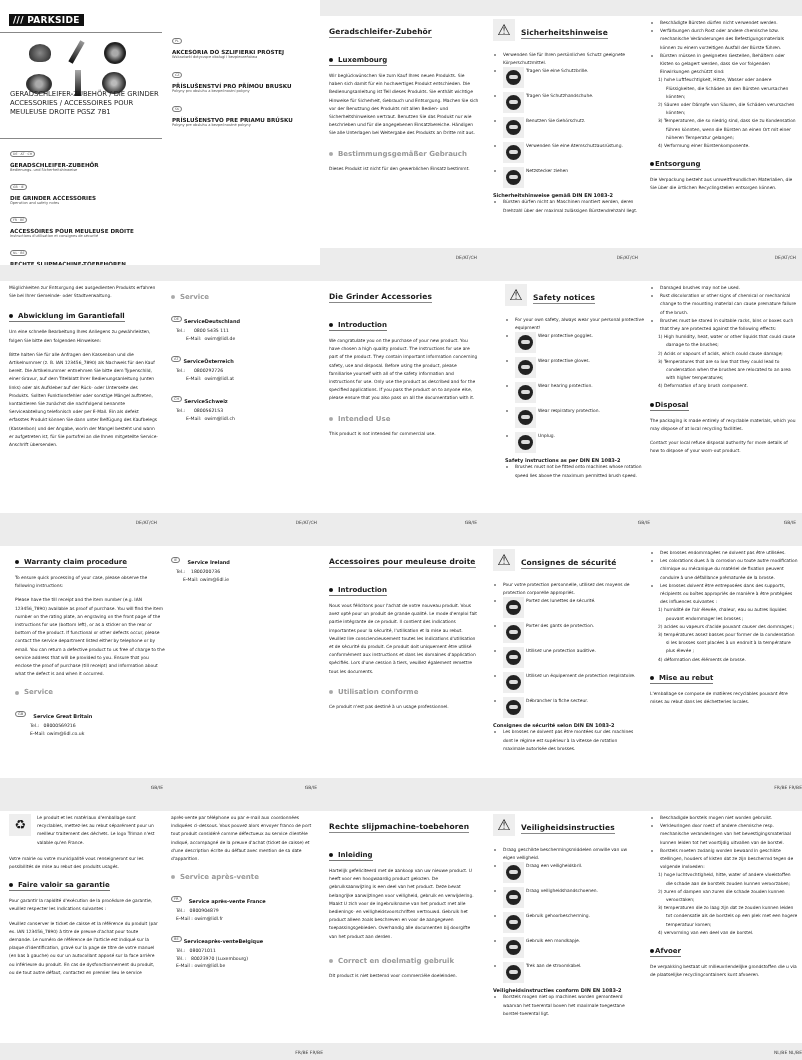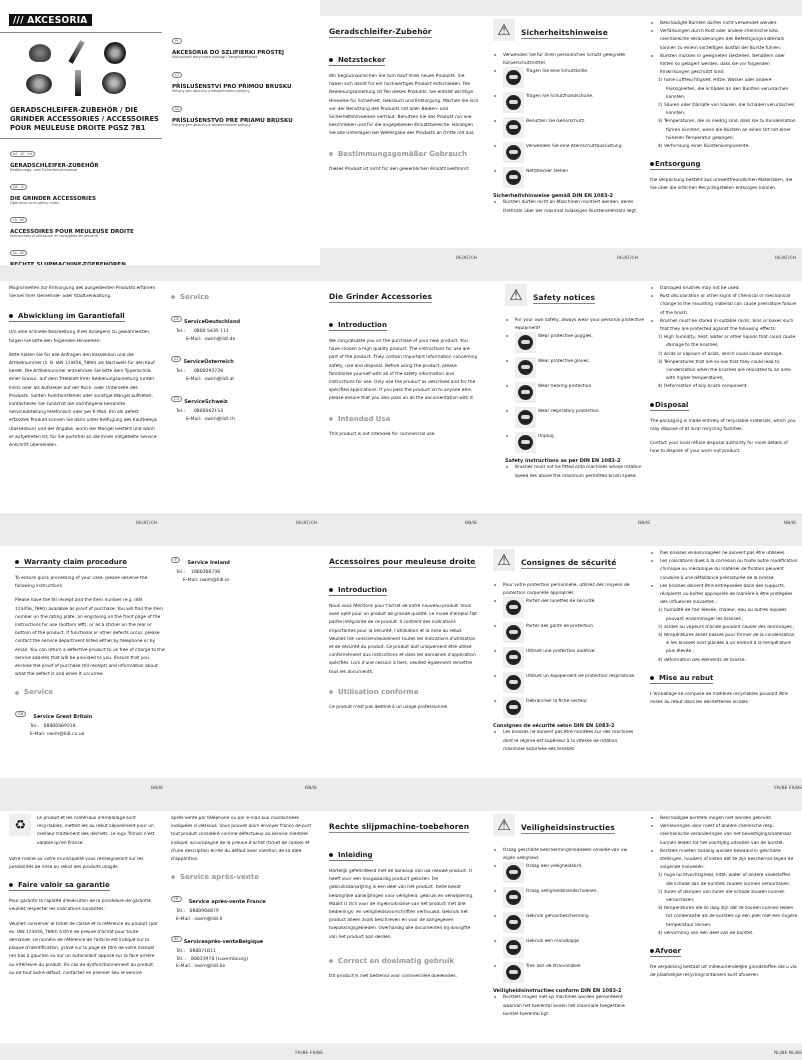--- a/index.html
+++ b/index.html
@@ -32,31 +32,31 @@
 .bold{font-weight:bold}
 </style>
 </head>
 <body>
 
 <div class="row" style="top:0">
   <div class="band-top" style="left:320px"></div>
   <div class="band-bot" style="left:320px"></div>
 
   <div class="page" style="left:0;width:162px">
-    <div style="position:absolute;left:9px;top:14px;background:#111;color:#fff;font-weight:bold;font-size:9px;padding:1px 4px;letter-spacing:.3px">/// AKCESORIA</div>
+    <div style="position:absolute;left:9px;top:14px;background:#111;color:#fff;font-weight:bold;font-size:9px;padding:1px 4px;letter-spacing:.3px">/// PARKSIDE</div>
     <div style="position:absolute;left:0;right:0;top:32px;border-top:1.5px solid #888"></div>
     <div style="position:absolute;left:24px;top:38px;width:110px;height:60px">
       <div style="position:absolute;left:5px;top:6px;width:22px;height:18px;border-radius:50% 50% 40% 40%;background:radial-gradient(circle,#888,#222)"></div>
       <div style="position:absolute;left:50px;top:2px;width:5px;height:24px;background:linear-gradient(#999,#111);transform:rotate(30deg)"></div>
       <div style="position:absolute;left:80px;top:4px;width:22px;height:22px;border-radius:50%;background:radial-gradient(circle,#aaa 20%,#222 60%)"></div>
       <div style="position:absolute;left:2px;top:36px;width:26px;height:20px;border-radius:50%;background:radial-gradient(circle,#aaa 20%,#333 65%)"></div>
       <div style="position:absolute;left:51px;top:32px;width:6px;height:26px;background:linear-gradient(#aaa,#111)"></div>
       <div style="position:absolute;left:78px;top:34px;width:24px;height:22px;border-radius:50%;background:radial-gradient(circle,#bbb 15%,#333 65%)"></div>
     </div>
-    <div style="position:absolute;left:10px;top:106px;width:150px;font-size:6.8px;font-weight:bold;line-height:9px">GERADSCHLEIFER-ZUBEHÖR / DIE GRINDER ACCESSORIES / ACCESSOIRES POUR MEULEUSE DROITE   PGSZ 7B1</div>
+    <div style="position:absolute;left:10px;top:90px;width:150px;font-size:6.8px;font-weight:normal;line-height:9px">GERADSCHLEIFER-ZUBEHÖR / DIE GRINDER ACCESSORIES / ACCESSOIRES POUR MEULEUSE DROITE   PGSZ 7B1</div>
     <div style="position:absolute;left:0;right:0;top:138px;border-top:1.5px solid #888"></div>
     <div style="position:absolute;left:10px;top:143px;width:150px">
       <div style="margin-bottom:4px">
         <div class="svcflag" style="font-size:3.2px">DE · AT · CH</div>
         <div style="font-size:5.6px;font-weight:bold">GERADSCHLEIFER-ZUBEHÖR</div>
         <div style="font-size:3.6px;color:#555">Bedienungs- und Sicherheitshinweise</div>
       </div>
       <div style="margin-bottom:4px">
         <div class="svcflag" style="font-size:3.2px">GB · IE</div>
         <div style="font-size:5.6px;font-weight:bold">DIE GRINDER ACCESSORIES</div>
@@ -92,21 +92,21 @@
         <div style="font-size:5.6px;font-weight:bold">PRÍSLUŠENSTVO PRE PRIAMU BRÚSKU</div>
         <div style="font-size:3.6px;color:#555">Pokyny pre obsluhu a bezpečnostné pokyny</div>
       </div>
     </div>
   </div>
 
 
   <div class="page" style="left:323px;width:160px">
     <div class="pc">
       <div class="h1">Geradschleifer-Zubehör</div><br>
-      <div class="h2"><span class="dot"></span><span>Netzstecker</span></div>
+      <div class="h2"><span class="dot"></span><span>Luxembourg</span></div>
       <p class="t">Wir beglückwünschen Sie zum Kauf Ihres neuen Produkts. Sie haben sich damit für ein hochwertiges Produkt entschieden. Die Bedienungsanleitung ist Teil dieses Produkts. Sie enthält wichtige Hinweise für Sicherheit, Gebrauch und Entsorgung. Machen Sie sich vor der Benutzung des Produkts mit allen Bedien- und Sicherheitshinweisen vertraut. Benutzen Sie das Produkt nur wie beschrieben und für die angegebenen Einsatzbereiche. Händigen Sie alle Unterlagen bei Weitergabe des Produkts an Dritte mit aus.</p>
       <div class="h2 grey" style="margin-top:12px"><span class="dot"></span><span>Bestimmungsgemäßer Gebrauch</span></div>
       <p class="t">Dieses Produkt ist nicht für den gewerblichen Einsatz bestimmt.</p>
     </div>
     <div class="foot" style="right:6px">DE/AT/CH</div>
   </div>
 
   <div class="page" style="left:487px;width:157px">
     <div class="pc">
       <div style="margin-bottom:10px"><span class="warnbox">⚠</span><span class="h1" style="margin:0">Sicherheitshinweise</span></div>

